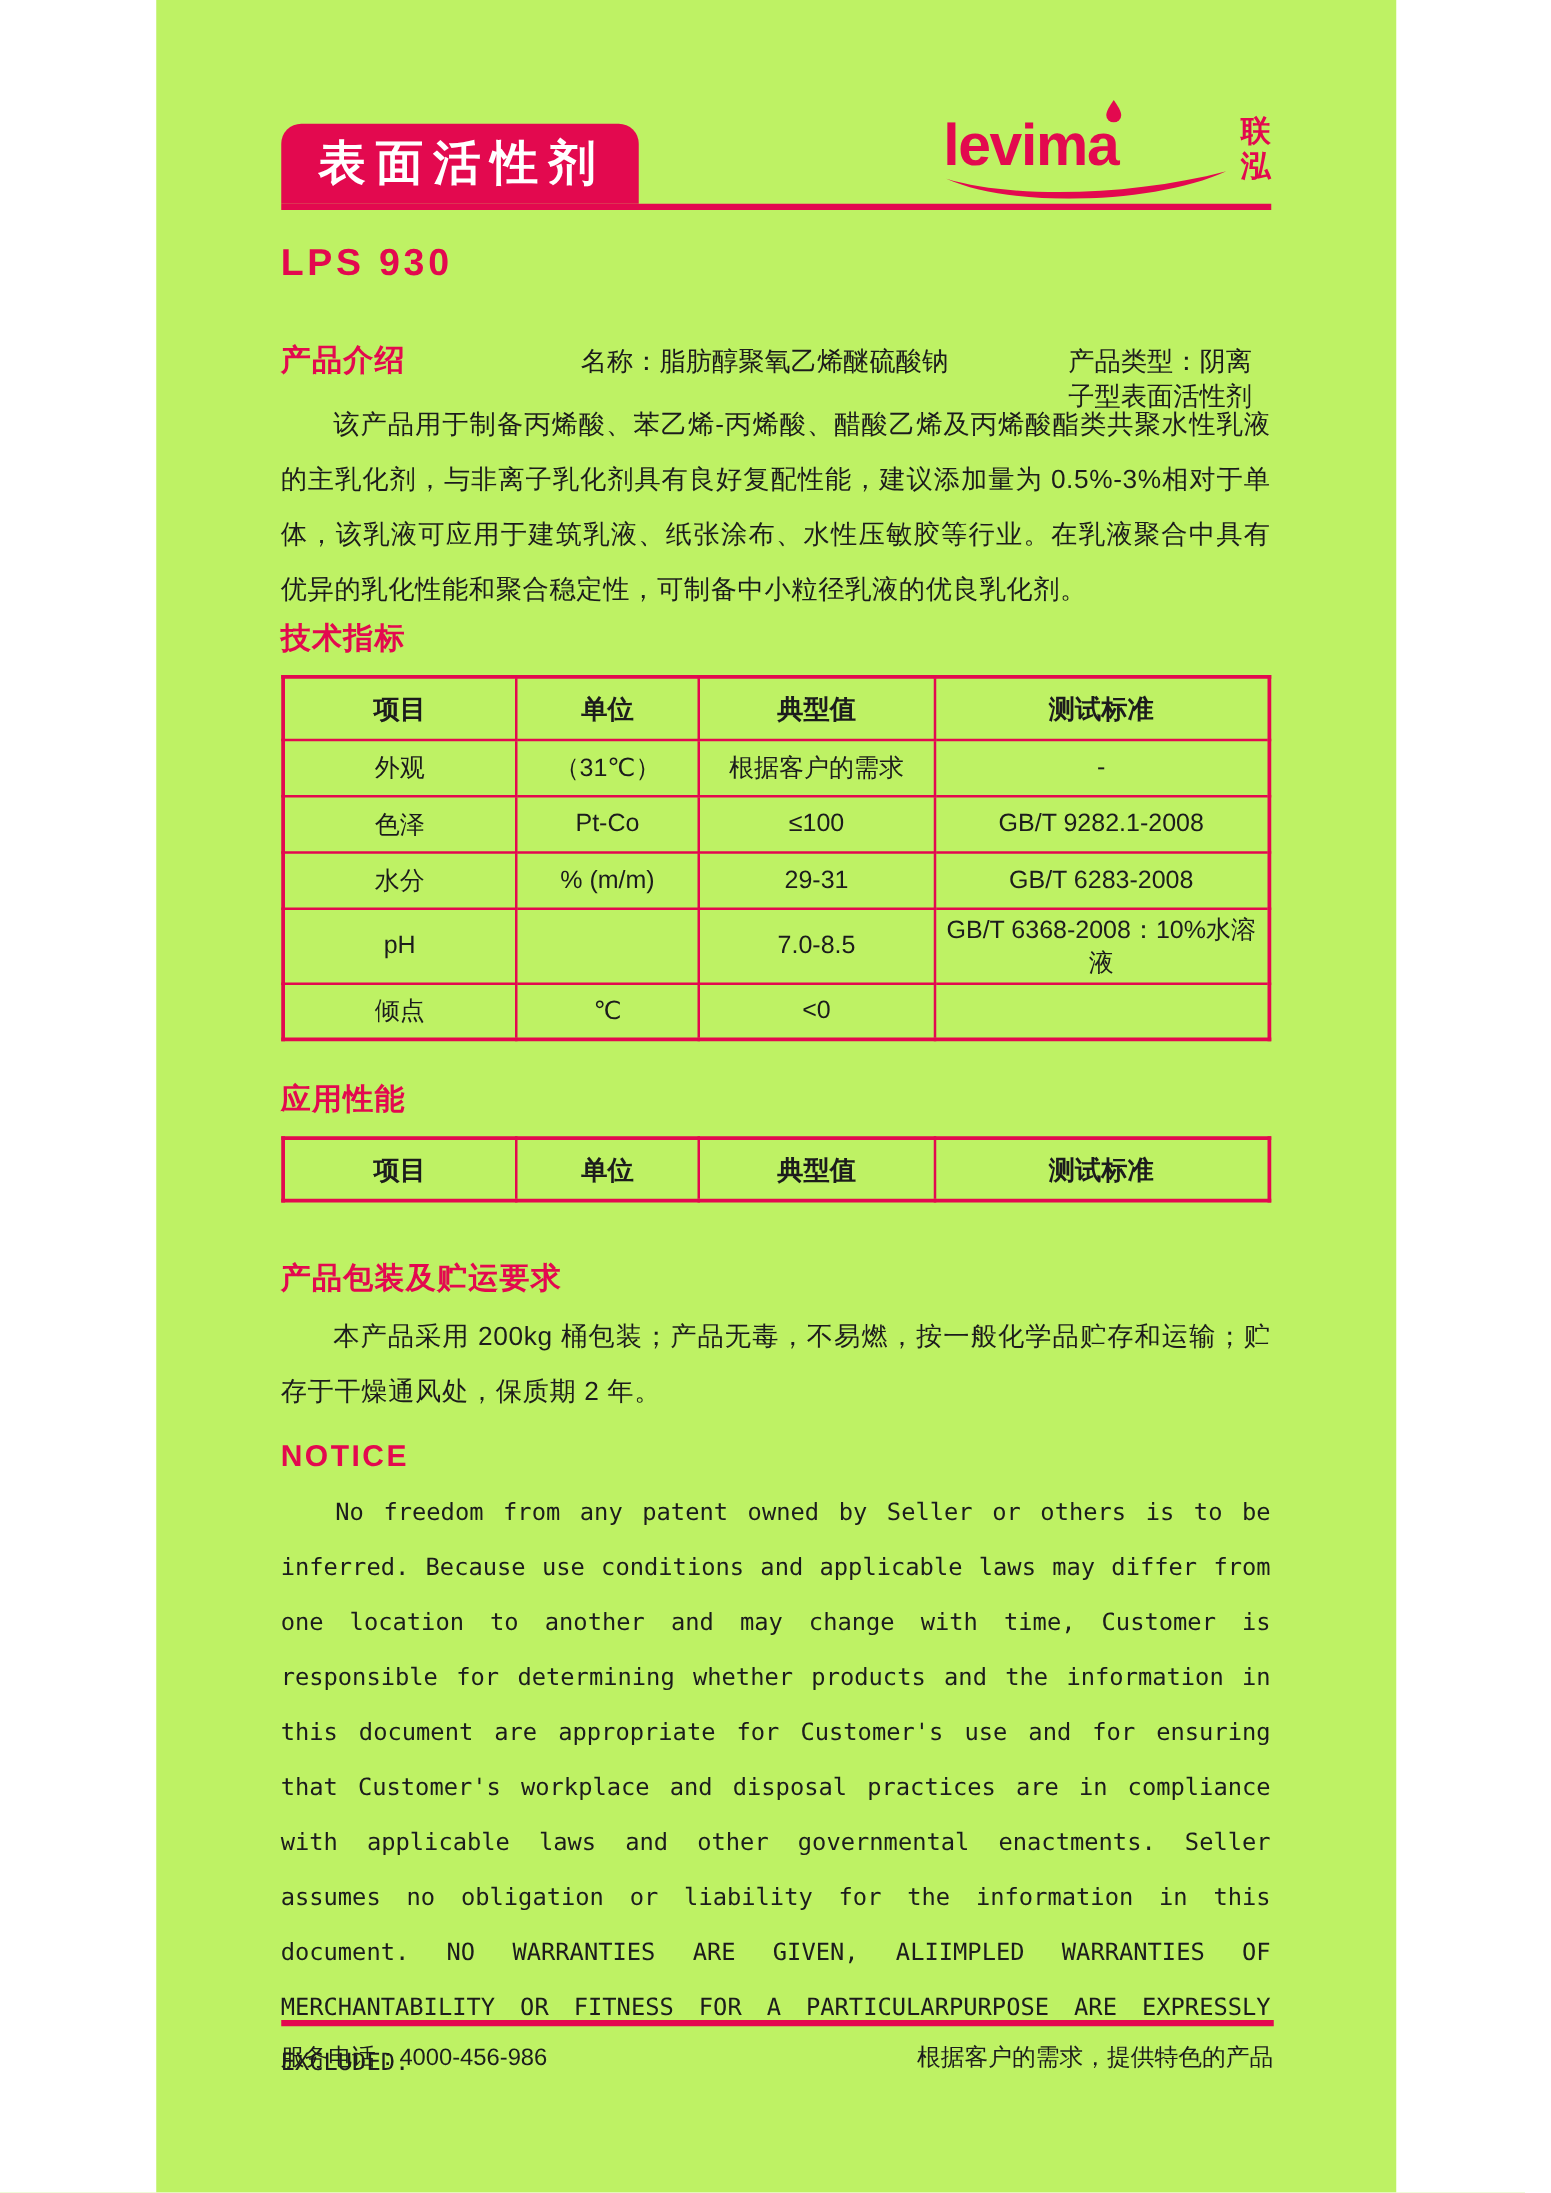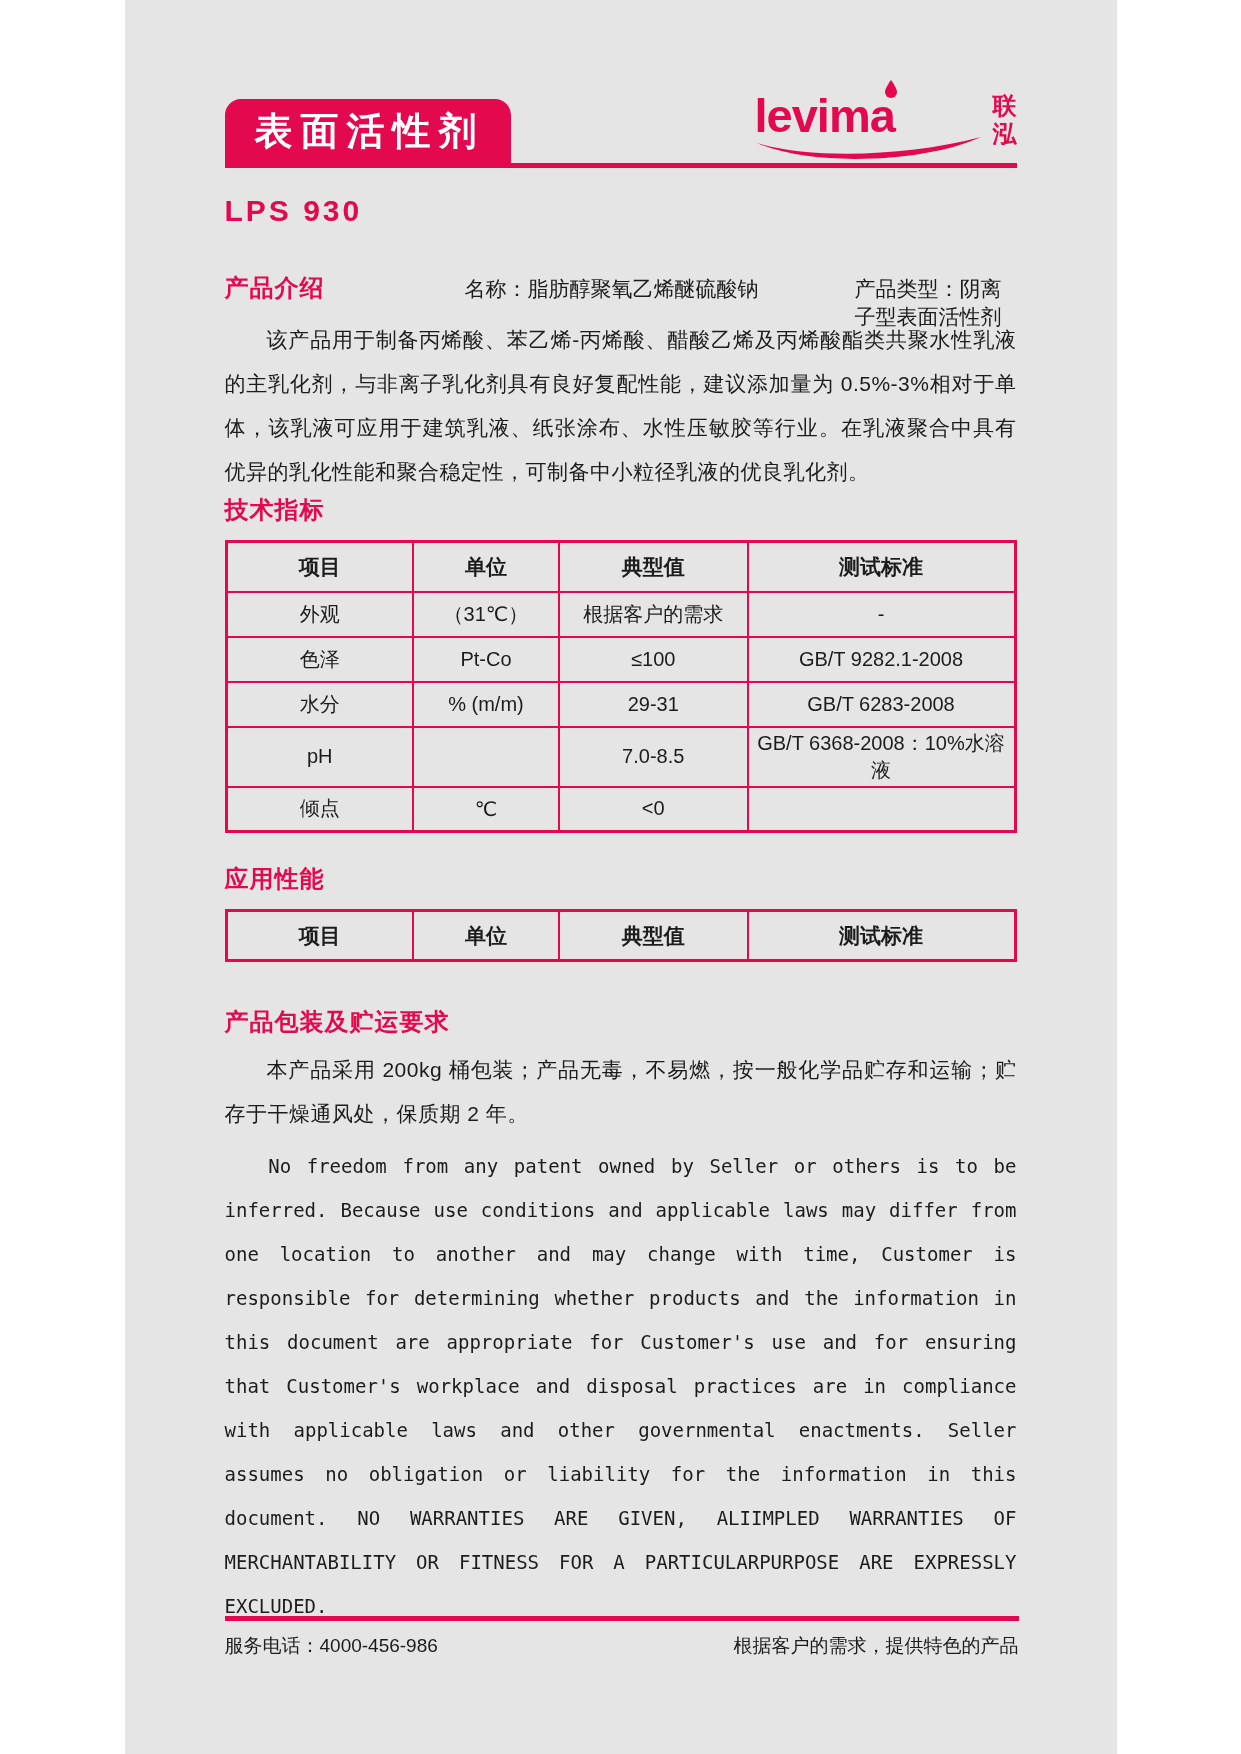--- a/index.html
+++ b/index.html
@@ -2,21 +2,21 @@
 <html><head>
 <meta charset="utf-8">
 <style>
   * { margin: 0; padding: 0; box-sizing: border-box; }
   html, body { background: #ffffff; }
   .page {
     position: relative;
     width: 992px;
     height: 1754px;
     margin: 0 auto;
-    background: #e5e5e5;
+    background: #bef264;
     font-family: "Liberation Sans", "DejaVu Sans", sans-serif;
     color: #1c1c1c;
     overflow: hidden;
   }
   .content { padding: 0 100px; }
 
   
   .header-row {
     margin-top: 92px;
     display: flex;
@@ -245,20 +245,21 @@
         <th>单位</th>
         <th>典型值</th>
         <th>测试标准</th>
       </tr>
     </tbody>
       </table>
 
     <div class="sec-heading pack-heading">产品包装及贮运要求</div>
     <p class="body-par pack-body">本产品采用 200kg 桶包装；产品无毒，不易燃，按一般化学品贮存和运输；贮存于干燥通风处，保质期 2 年。</p>
 
+    <div class="sec-heading notice-heading">NOTICE</div>
     <p class="notice-body">No freedom from any patent owned by Seller or others is to be inferred. Because use conditions and applicable laws may differ from one location to another and may change with time, Customer is responsible for determining whether products and the information in this document are appropriate for Customer's use and for ensuring that Customer's workplace and disposal practices are in compliance with applicable laws and other governmental enactments. Seller assumes no obligation or liability for the information in this document. NO WARRANTIES ARE GIVEN, ALIIMPLED WARRANTIES OF MERCHANTABILITY OR FITNESS FOR A PARTICULARPURPOSE ARE EXPRESSLY EXCLUDED.</p>
 
   </div>
 
   <div class="footer">
     <span>服务电话：4000-456-986</span>
     <span>根据客户的需求，提供特色的产品</span>
   </div>
 </div>
 

